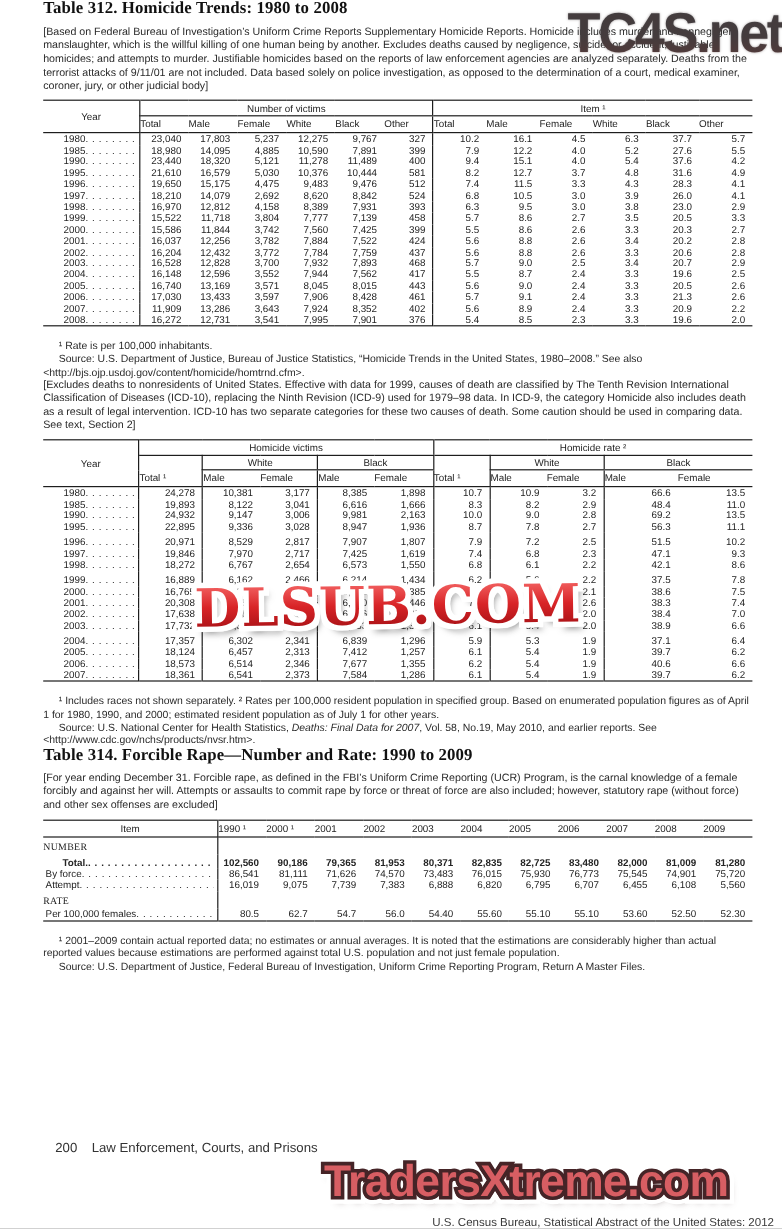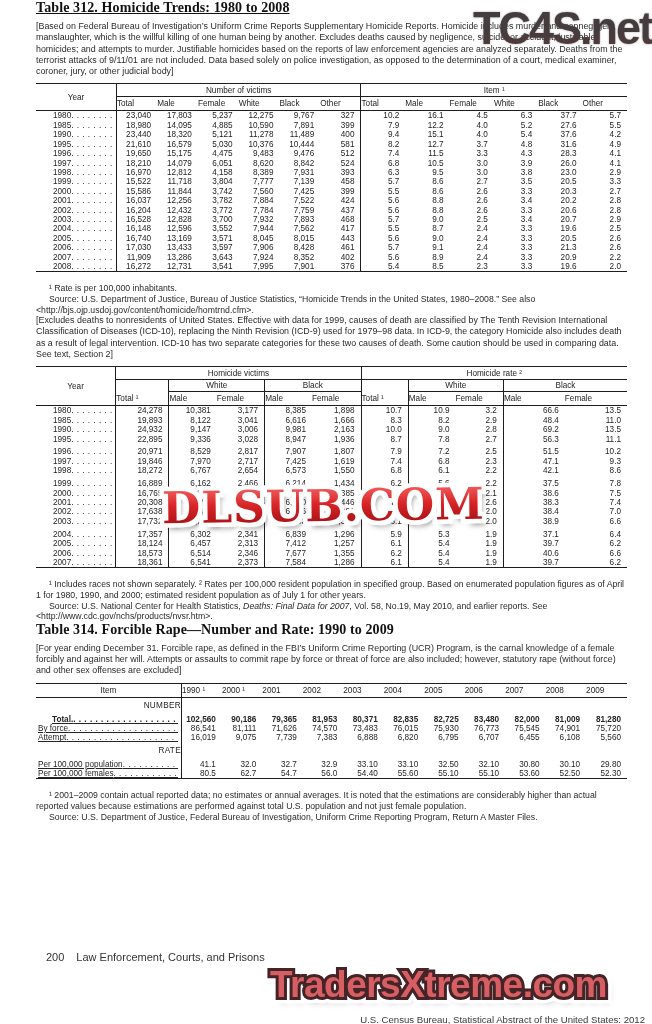--- a/index.html
+++ b/index.html
@@ -5,21 +5,21 @@
   html,body{margin:0;padding:0;background:#888;}
   .page{position:relative;width:652px;height:1024px;background:#ffffff;overflow:hidden;
         font-family:"Liberation Sans",sans-serif;color:#262626;}
   .content{position:absolute;left:36px;right:25px;top:0;}
 
   h1.tbl-title{font-family:"Liberation Serif",serif;font-size:14px;font-weight:bold;
         color:#111;margin:0 0 5px 0;letter-spacing:.1px;}
   .bracket{font-size:8.9px;line-height:11.3px;margin:0 0 6px 0;color:#2a2a2a;}
   .fn{font-size:8.7px;line-height:10.6px;margin:0;color:#2a2a2a;text-indent:13px;}
   .fn-block{margin-top:11px;}
-  .sp-312{margin-top:40px;text-decoration:underline;}
+  .sp-312{margin-top:40px;}
   .sp-313{margin-top:19px;}
   .sp-314{margin-top:23px;}
 
   table{border-collapse:collapse;width:100%;table-layout:fixed;font-size:8.2px;color:#242424;}
   .tbl{border-top:1.5px solid #1d1d1d;border-bottom:1.5px solid #1d1d1d;}
   th{font-weight:normal;}
   .bl{border-left:1px solid #1d1d1d;}
   .h-year{text-align:center;vertical-align:middle;border-right:1px solid #1d1d1d;
           border-bottom:1px solid #1d1d1d;}
   .h-group{border-bottom:1px solid #1d1d1d;text-align:center;padding:2px 0 1px 0;}
@@ -27,29 +27,29 @@
   .h-blank{border-bottom:none;}
   .h-col{text-align:left;padding:2px 6px 2px 0;vertical-align:bottom;white-space:nowrap;}
   thead tr.last th{border-bottom:1px solid #1d1d1d;}
   .h-item{text-align:center;vertical-align:middle;border-right:1px solid #1d1d1d;
           border-bottom:1px solid #1d1d1d;padding:2px 0;}
 
   tbody td{padding:0;line-height:9.4px;vertical-align:baseline;}
   td.num{text-align:right;padding-right:6px;white-space:nowrap;}
   .lbl{display:flex;align-items:baseline;overflow:hidden;padding-right:3px;white-space:nowrap;}
   .t312 .lbl,.t313 .lbl{padding-left:17px;}
-  .t314 .lbl{padding-left:2px;text-decoration:underline;}
+  .t314 .lbl{padding-left:2px;}
   .t314 tr.ind1 .lbl{padding-left:16px;}
   .lbl .txt{flex:0 0 auto;}
   .dots{flex:1 1 auto;overflow:hidden;white-space:nowrap;}
   .dots::after{content:". . . . . . . . . . . . . . . . . . . . . . . . . . . . . . . .";letter-spacing:.5px;}
   tr.gap td{padding-top:3.5px;}
   tr.first td{padding-top:2.5px;}
   tr.bold td{font-weight:bold;}
-  td.sec{text-align:right;padding:3px 0 2px 0;letter-spacing:.3px;}
+  td.sec{text-align:left;padding:3px 0 2px 0;letter-spacing:.3px;font-family:Liberation Serif, serif;}
   td.sec-rest{border-left:1px solid #1d1d1d;}
 
   
   .t312 tbody td:nth-child(2){border-left:1px solid #1d1d1d;}
   .t312 tbody td:nth-child(8){border-left:1px solid #1d1d1d;}
   .t313 tbody td:nth-child(2),.t313 tbody td:nth-child(3),.t313 tbody td:nth-child(5),
   .t313 tbody td:nth-child(7),.t313 tbody td:nth-child(8),.t313 tbody td:nth-child(10)
         {border-left:1px solid #1d1d1d;}
   .t314 tbody tr.datarow td:nth-child(2){border-left:1px solid #1d1d1d;}
 
@@ -236,21 +236,21 @@
             </tr>
             <tr class="datarow">
               <td>
                 <div class="lbl">
                   <span class="txt">1997</span>
                   <span class="dots"></span>
                 </div>
               </td>
               <td class="num">18,210</td>
               <td class="num">14,079</td>
-              <td class="num">6,051</td>
+              <td class="num">2,692</td>
               <td class="num">8,620</td>
               <td class="num">8,842</td>
               <td class="num">524</td>
               <td class="num">6.8</td>
               <td class="num">10.5</td>
               <td class="num">3.0</td>
               <td class="num">3.9</td>
               <td class="num">26.0</td>
               <td class="num">4.1</td>
             </tr>
@@ -915,39 +915,20 @@
               <td class="num">6,795</td>
               <td class="num">6,707</td>
               <td class="num">6,455</td>
               <td class="num">6,108</td>
               <td class="num">5,560</td>
             </tr>
             <tr class="section">
               <td class="sec">RATE</td>
               <td class="sec-rest" colspan="11"></td>
             </tr>
-            <tr class="first datarow">
-              <td>
-                <div class="lbl">
-                  <span class="txt">Per 100,000 population</span>
-                  <span class="dots"></span>
-                </div>
-              </td>
-              <td class="num">41.1</td>
-              <td class="num">32.0</td>
-              <td class="num">32.7</td>
-              <td class="num">32.9</td>
-              <td class="num">33.10</td>
-              <td class="num">33.10</td>
-              <td class="num">32.50</td>
-              <td class="num">32.10</td>
-              <td class="num">30.80</td>
-              <td class="num">30.10</td>
-              <td class="num">29.80</td>
-            </tr>
             <tr class="datarow">
               <td>
                 <div class="lbl">
                   <span class="txt">Per 100,000 females</span>
                   <span class="dots"></span>
                 </div>
               </td>
               <td class="num">80.5</td>
               <td class="num">62.7</td>
               <td class="num">54.7</td>

